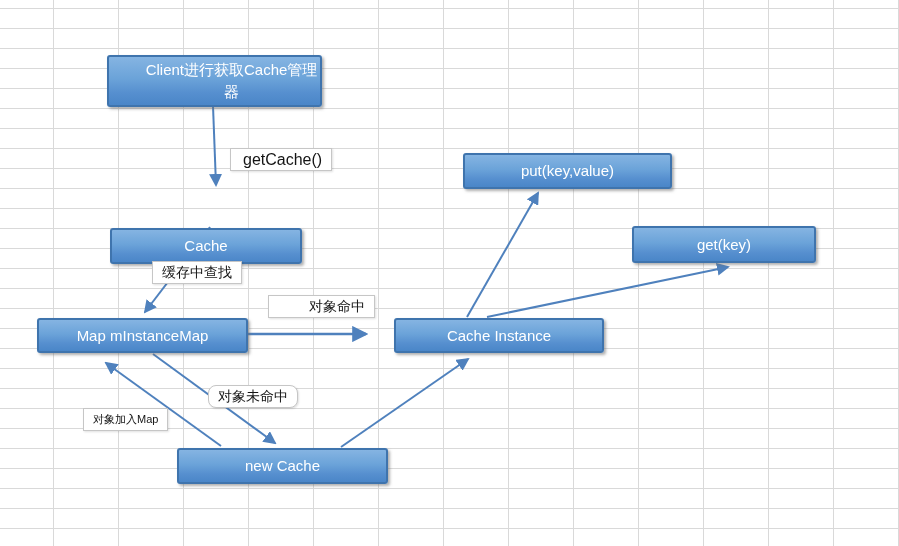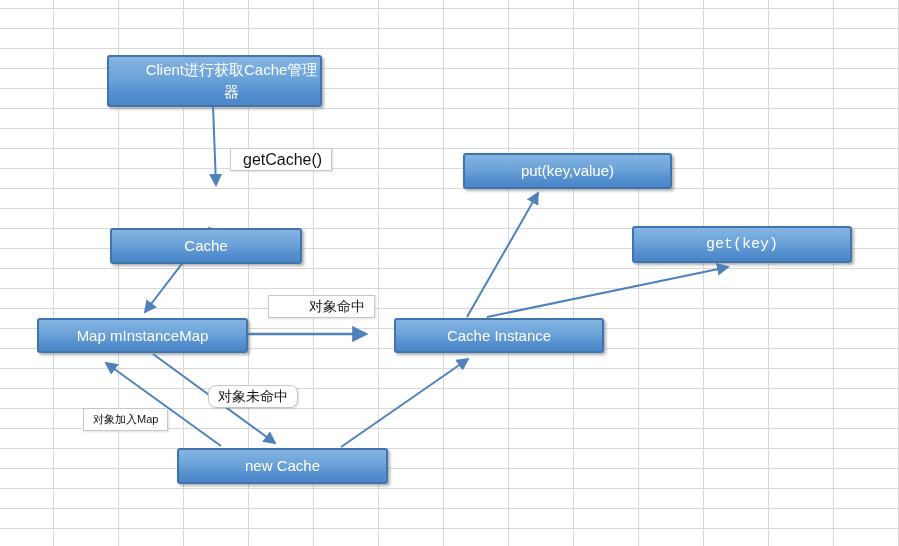--- a/index.html
+++ b/index.html
@@ -40,21 +40,21 @@
     background: linear-gradient(180deg, #85b4e2 0%, #6ba3d9 45%, #568fcf 75%, #4a86c8 100%);
     border: 2px solid #3f74ad;
     border-radius: 3px;
     box-shadow: 2px 2px 3px rgba(110,110,110,0.55);
   }
   .node-client        { left:107px; top:55px;  width:215px; height:52px;padding-left:34px; }
   .node-cache         { left:110px; top:191px; width:192px; height:36px;margin-top:37px; }
   .node-map           { left:37px;  top:318px; width:211px; height:35px;align-items:center; }
   .node-cache-instance{ left:373px; top:318px; width:210px; height:35px;margin-left:21px; }
   .node-put           { left:463px; top:153px; width:209px; height:36px; }
-  .node-get           { left:632px; top:226px; width:220px; height:37px;font-family:Liberation Mono, monospace; }
+  .node-get           { left:632px; top:226px; width:184px; height:37px; }
   .node-new-cache     { left:177px; top:448px; width:211px; height:36px; }
 
   .edge-label {
     position: absolute;
     box-sizing: border-box;
     background: #ffffff;
     border: 1px solid #c6c6c6;
     box-shadow: 1px 1px 2px rgba(0,0,0,0.12);
     color: #141414;
     font-size: 14px;
@@ -114,20 +114,21 @@
   <div class="node node-get">
     <span>get(key)</span>
   </div>
 
   <div class="node node-new-cache">
     <span>new Cache</span>
   </div>
 
   <div class="edge-label label-getcache">getCache()</div>
 
+  <div class="edge-label label-lookup">缓存中查找</div>
 
   <div class="edge-label label-hit">对象命中</div>
 
   <div class="edge-label label-miss">对象未命中</div>
 
   <div class="edge-label label-add">对象加入Map</div>
 
 </div>
 
 </body></html>

